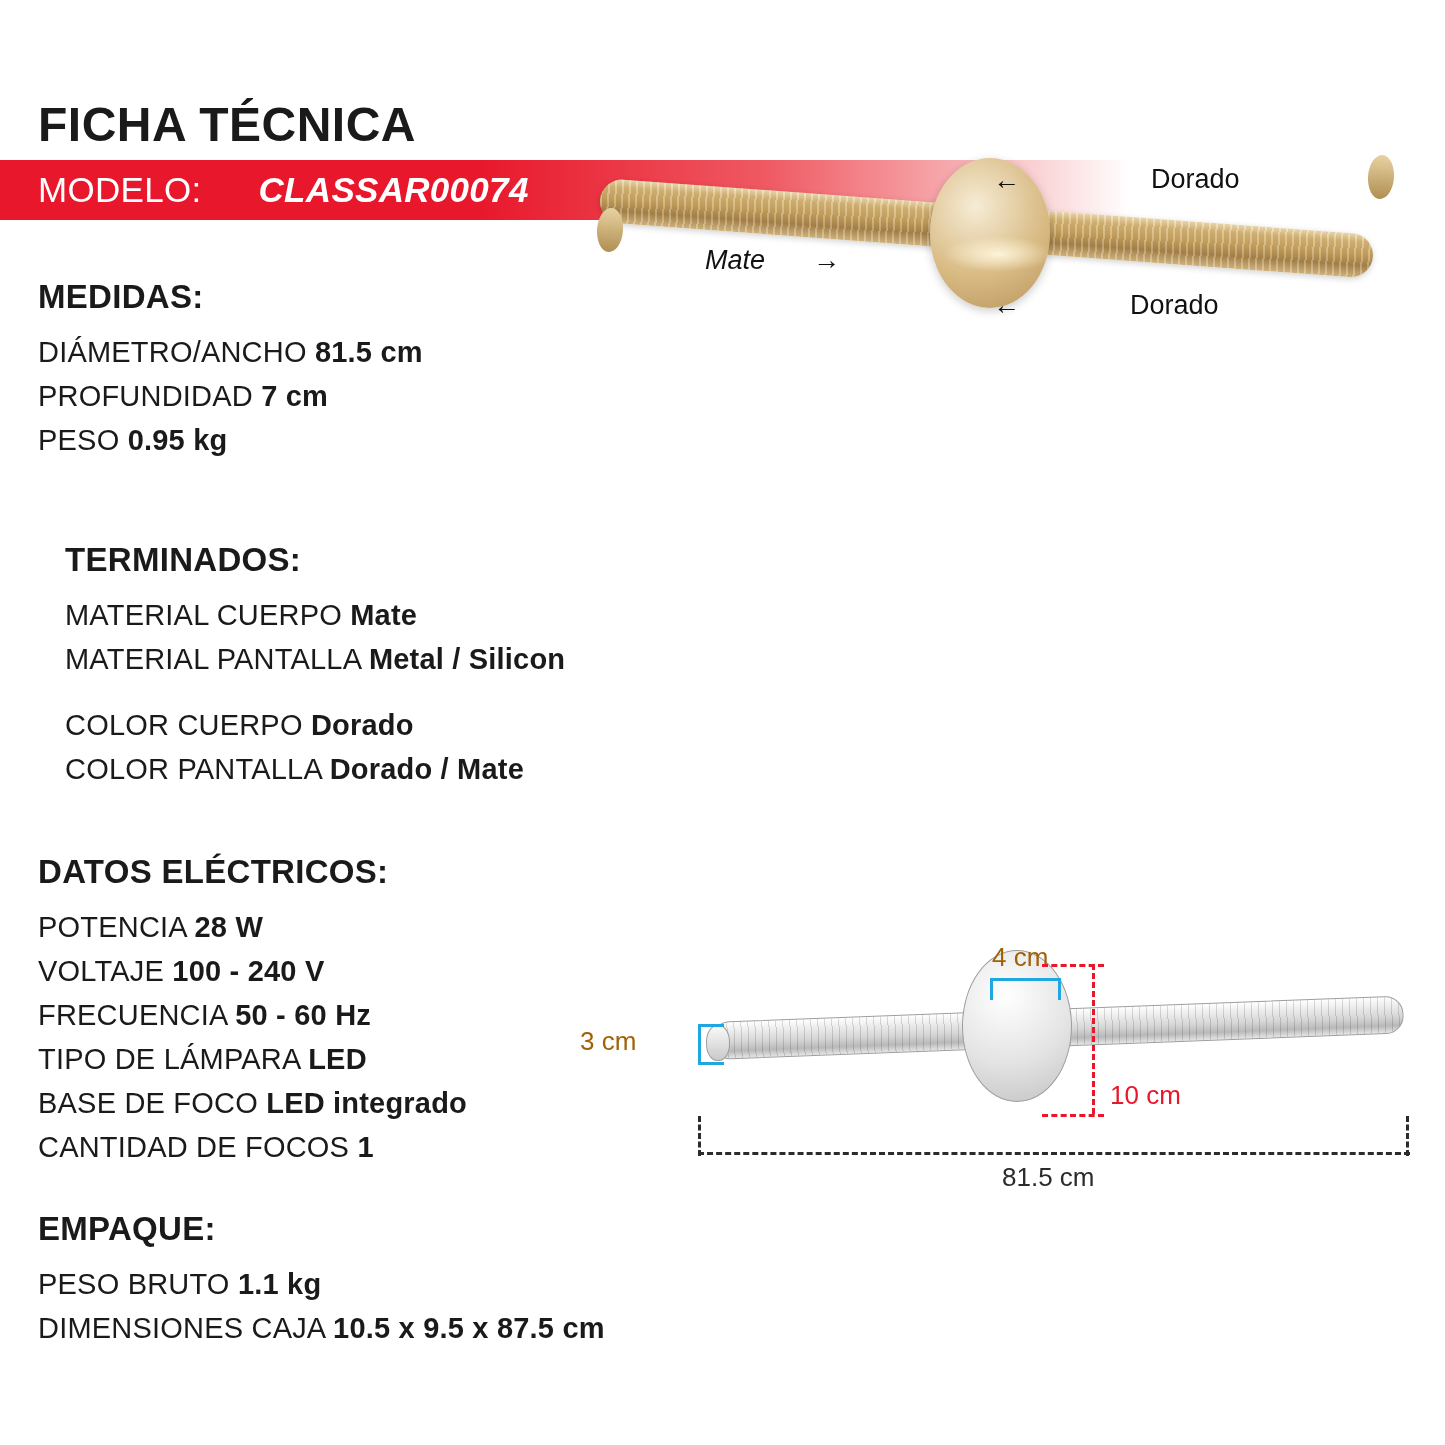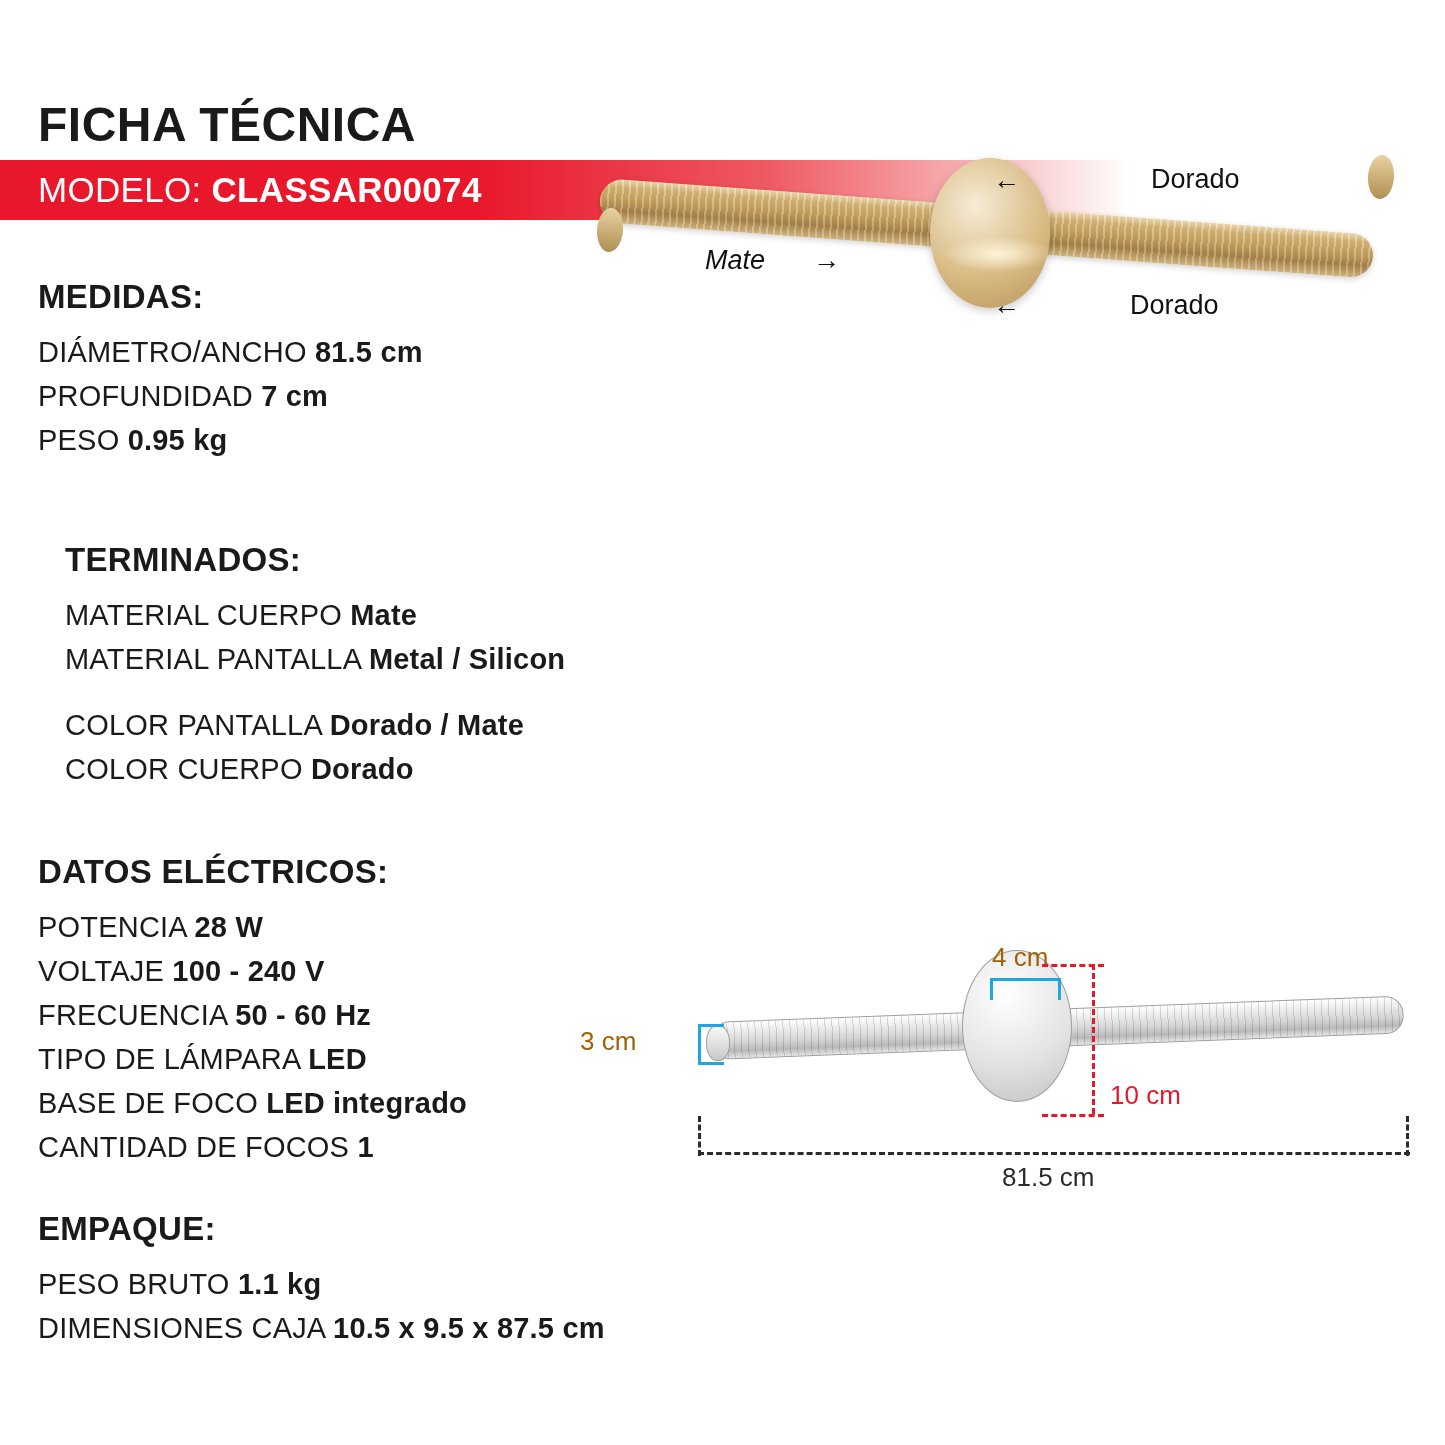--- a/index.html
+++ b/index.html
@@ -21,21 +21,21 @@
   .model-bar{
     position:absolute;left:0;top:160px;
     width:1130px;height:60px;
     background:linear-gradient(90deg,#e8172b 0%,#e8172b 42%,#ef5a63 68%,#f7b3b6 86%,rgba(255,255,255,0) 100%);
   }
   .model-text{
     position:absolute;left:38px;top:170px;
     font-size:35px;color:#ffffff;letter-spacing:.3px;
     white-space:nowrap;
   }
-  .model-text .code{font-weight:bold;}
+  .model-text .code{font-style:italic;font-weight:bold;margin-left:47px;}
 
   
   .section{position:absolute;left:38px;}
   .section h2{
     margin:0 0 14px 0;
     font-size:33px;font-weight:bold;letter-spacing:.3px;
   }
   .row{
     font-size:29px;line-height:44px;letter-spacing:.2px;
     white-space:nowrap;
@@ -147,26 +147,26 @@
     <div class="row">
       <span>MATERIAL CUERPO</span>
       <b>Mate</b>
     </div>
     <div class="row">
       <span>MATERIAL PANTALLA</span>
       <b>Metal / Silicon</b>
     </div>
     <div class="gap"></div>
     <div class="row">
+      <span>COLOR CUERPO</span>
+      <b>Dorado</b>
+    </div>
+    <div class="row">
       <span>COLOR PANTALLA</span>
       <b>Dorado / Mate</b>
-    </div>
-    <div class="row">
-      <span>COLOR CUERPO</span>
-      <b>Dorado</b>
     </div>
   </div>
 
   <div class="section" id="sec-electricos">
     <h2>DATOS ELÉCTRICOS:</h2>
     <div class="row">
       <span>POTENCIA</span>
       <b>28 W</b>
     </div>
     <div class="row">

